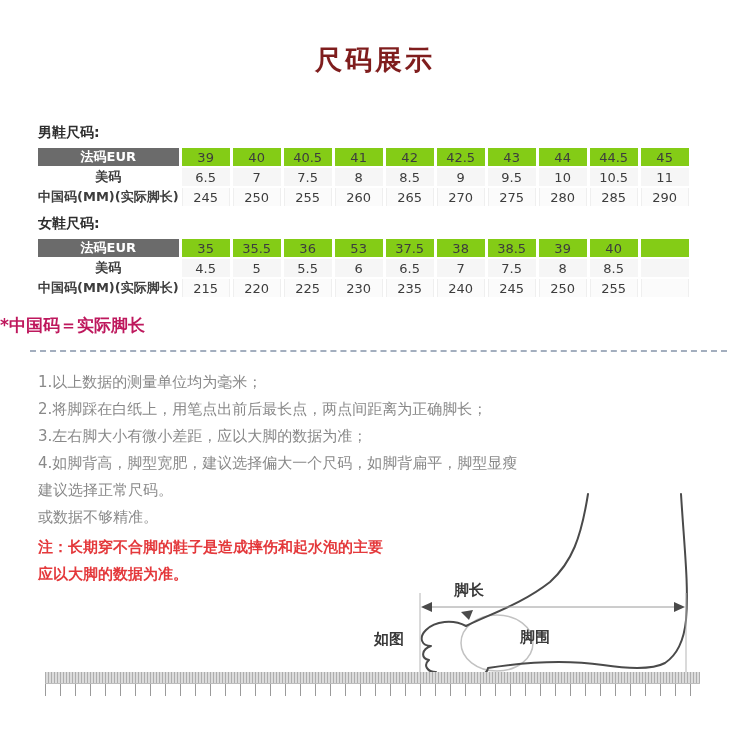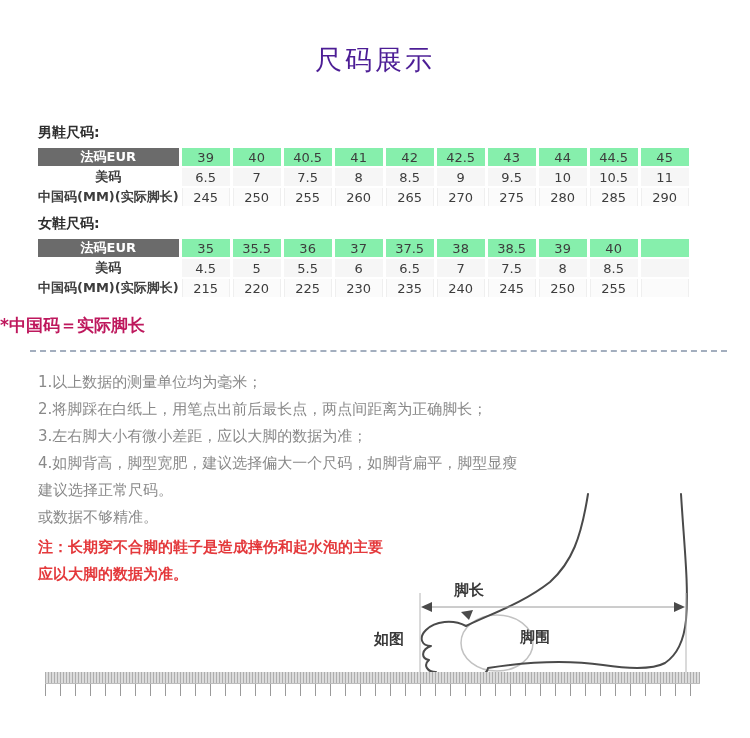--- a/index.html
+++ b/index.html
@@ -6,22 +6,22 @@
   body{
     width:750px;height:738px;position:relative;overflow:hidden;
     background:#ffffff;
     font-family:"DejaVu Sans","Liberation Sans",sans-serif;
     color:#333;
   }
   .page-title{
     text-align:center;
     padding-top:42px;
     font-size:27px;
-    font-weight:normal;
-    color:#4c1d95;
+    font-weight:bold;
+    color:#7f1d1d;
     letter-spacing:3px;
   }
   .size-section{margin:0 38px;}
   .section-label{
     margin-top:46px;
     font-size:14px;
     font-weight:bold;
     color:#2e2e2e;
   }
   .section-label.women{margin-top:7px;}
@@ -36,21 +36,21 @@
   table.size-table td{
     text-align:center;
     height:18px;
     padding:0;
     white-space:nowrap;
     color:#3d3d3d;
   }
   td.lbl{width:123px;font-weight:bold;color:#3a3a3a;}
   td.val{width:48px;}
   tr.r-eur td.lbl{background:#6b6b6b;color:#ffffff;}
-  tr.r-eur td.val{background:#86efac;}
+  tr.r-eur td.val{background:#84cc16;}
   tr.r-us  td.val{background:#f6f6f6;}
   tr.r-mm  td.val{background:#fbfbfb;box-shadow:inset 1px 0 0 #efefef,inset -1px 0 0 #efefef;}
   .footnote{
     text-align:left;
     margin:15px 40px 0 0;
     font-size:17px;
     font-weight:bold;
     color:#be185d;
   }
   .divider{
@@ -149,21 +149,21 @@
     </table>
 
   <div class="section-label women">女鞋尺码:</div>
   <table class="size-table">
     <tbody>
         <tr class="r-eur">
       <td class="lbl">法码EUR</td>
       <td class="val">35</td>
       <td class="val">35.5</td>
       <td class="val">36</td>
-      <td class="val">37</td>
+      <td class="val">53</td>
       <td class="val">37.5</td>
       <td class="val">38</td>
       <td class="val">38.5</td>
       <td class="val">39</td>
       <td class="val">40</td>
       <td class="val"></td>
     </tr>
     <tr class="r-us">
       <td class="lbl">美码</td>
       <td class="val">4.5</td>

